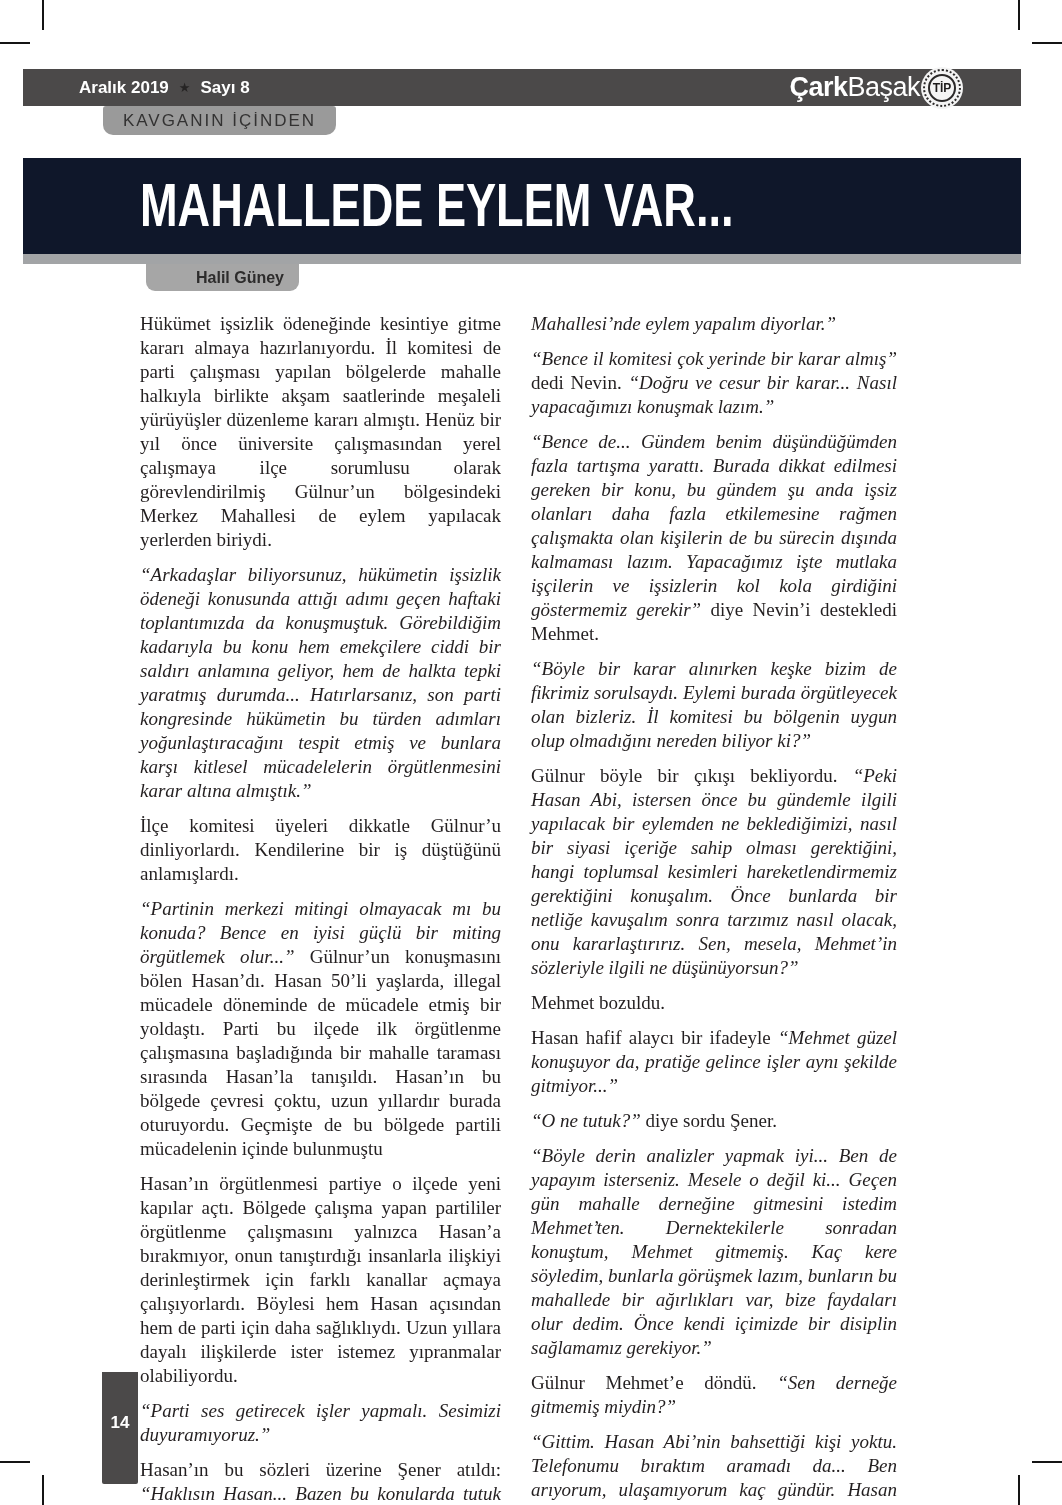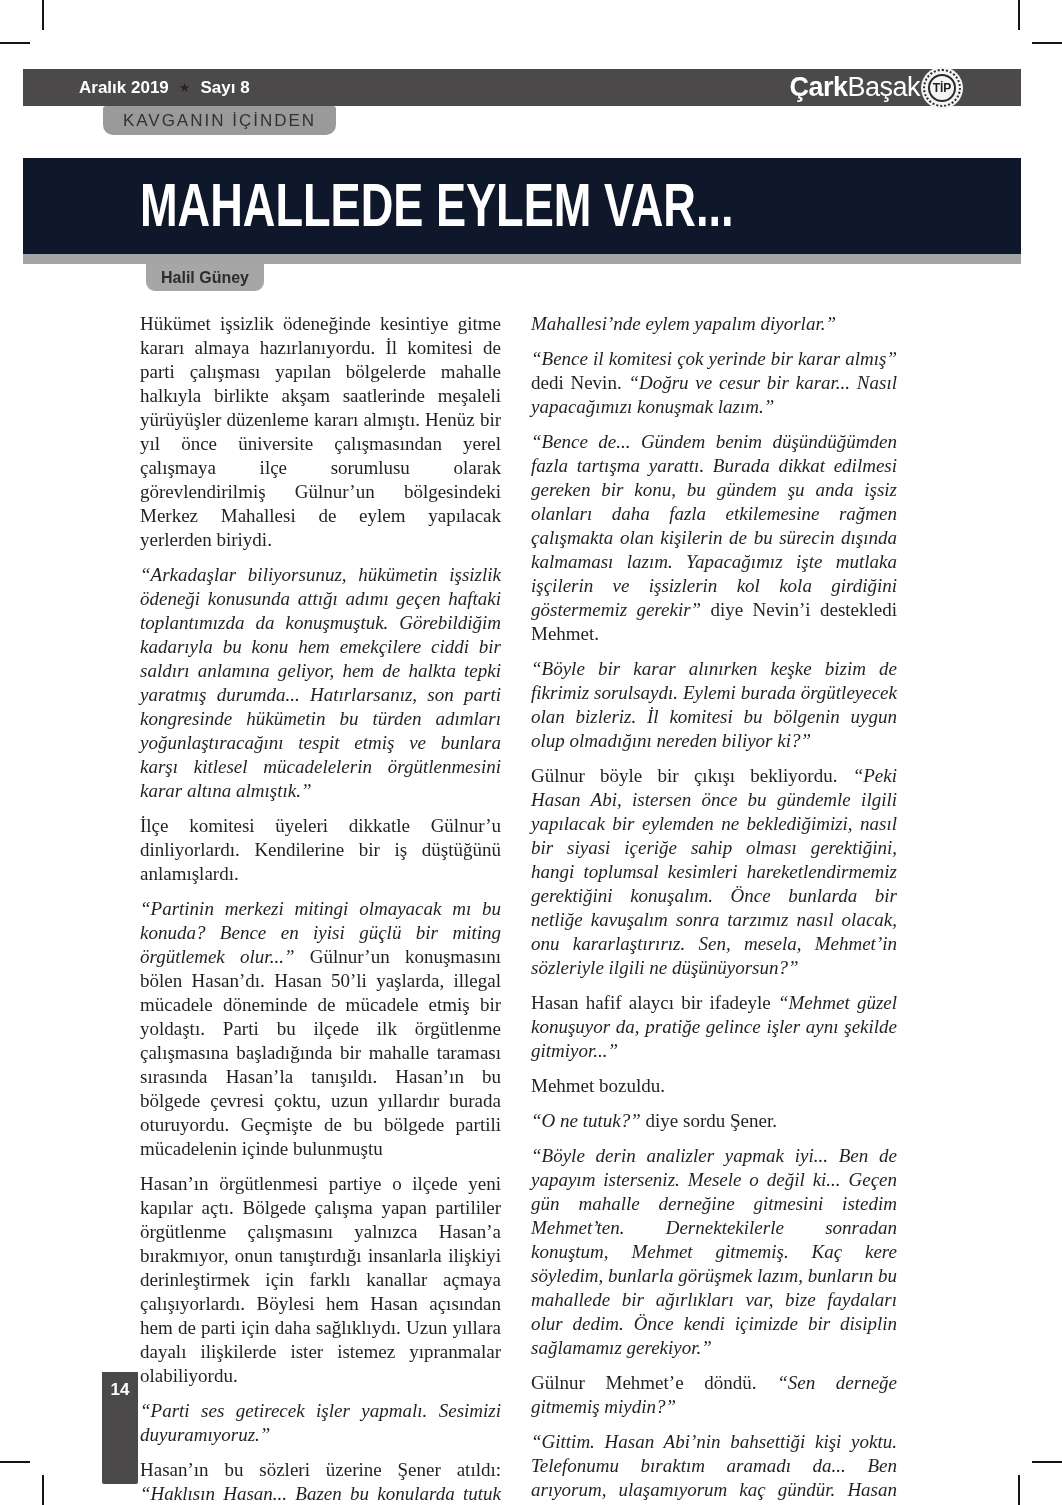--- a/index.html
+++ b/index.html
@@ -59,39 +59,39 @@
     color:#ffffff; font-family:"Liberation Sans", sans-serif; font-weight:bold;
     font-size:61px; white-space:nowrap; letter-spacing:0;
   }
   .strip { position:absolute; left:23px; top:254px; width:998px; height:10px; background:#a2a4a6; }
 
   
   .author-badge {
     position:absolute; left:146px; top:264px; width:118px; height:27px;
     background:#a6a6a6; border-radius:0 0 9px 9px;
     display:flex; align-items:center; justify-content:center;
-    font-family:"Liberation Sans", sans-serif; font-weight:bold; font-size:16px; color:#2d2c2c;
+    font-family:"Liberation Sans", sans-serif; font-weight:bold; font-size:16px; color:#2d2c2c;padding-left:35px;
   }
 
   
   .col {
     position:absolute; top:312px; font-size:19px; line-height:24px;
     color:#231f20; text-align:justify;
   }
   .col-left  { left:140px; width:361px; }
   .col-right { left:531px; width:366px; }
   .para { margin:0 0 11px 0; }
   .it { font-style:italic; }
 
   
   .pagenum-box {
     position:absolute; left:102px; top:1372px; width:36px; height:112px;
     background:#4b4949; color:#ffffff; text-align:center;
     font-family:"Liberation Sans", sans-serif; font-weight:bold; font-size:17px;
-    padding-top:8px; box-sizing:border-box; border-radius:0 0 2px 2px;
+    padding-top:41px; box-sizing:border-box; border-radius:0 0 2px 2px;
   }
 </style>
 </head>
 <body>
 
 <div class="page">
 
   <div class="crop" style="left:42px; top:0; width:2px; height:30px;"></div>
   <div class="crop" style="left:0; top:42px; width:30px; height:2px;"></div>
   <div class="crop" style="left:1018px; top:0; width:2px; height:30px;"></div>
@@ -139,22 +139,22 @@
       <p class="para"><span>Hasan’ın örgütlenmesi partiye o ilçede yeni kapılar açtı. Bölgede çalışma yapan partililer örgütlenme çalışmasını yalnızca Hasan’a bırakmıyor, onun tanıştırdığı insanlarla ilişkiyi derinleştirmek için farklı kanallar açmaya çalışıyorlardı. Böylesi hem Hasan açısından hem de parti için daha sağlıklıydı. Uzun yıllara dayalı ilişkilerde ister istemez yıpranmalar olabiliyordu.</span></p>
       <p class="para"><span class="it">“Parti ses getirecek işler yapmalı. Sesimizi duyuramıyoruz.”</span></p>
       <p class="para"><span>Hasan’ın bu sözleri üzerine Şener atıldı: </span><span class="it">“Haklısın Hasan... Bazen bu konularda tutuk kalabiliyoruz. Ama anladığım kadarıyla parti merkezi de şimdi etkili işler yapalım diye bir karar almış, Merkez</span></p>
     </div>
   <div class="col col-right">
       <p class="para"><span class="it">Mahallesi’nde eylem yapalım diyorlar.”</span></p>
       <p class="para"><span class="it">“Bence il komitesi çok yerinde bir karar almış”</span><span> dedi Nevin. </span><span class="it">“Doğru ve cesur bir karar... Nasıl yapacağımızı konuşmak lazım.”</span></p>
       <p class="para"><span class="it">“Bence de... Gündem benim düşündüğümden fazla tartışma yarattı. Burada dikkat edilmesi gereken bir konu, bu gündem şu anda işsiz olanları daha fazla etkilemesine rağmen çalışmakta olan kişilerin de bu sürecin dışında kalmaması lazım. Yapacağımız işte mutlaka işçilerin ve işsizlerin kol kola girdiğini göstermemiz gerekir”</span><span> diye Nevin’i destekledi Mehmet.</span></p>
       <p class="para"><span class="it">“Böyle bir karar alınırken keşke bizim de fikrimiz sorulsaydı. Eylemi burada örgütleyecek olan bizleriz. İl komitesi bu bölgenin uygun olup olmadığını nereden biliyor ki?”</span></p>
       <p class="para"><span>Gülnur böyle bir çıkışı bekliyordu. </span><span class="it">“Peki Hasan Abi, istersen önce bu gündemle ilgili yapılacak bir eylemden ne beklediğimizi, nasıl bir siyasi içeriğe sahip olması gerektiğini, hangi toplumsal kesimleri hareketlendirmemiz gerektiğini konuşalım. Önce bunlarda bir netliğe kavuşalım sonra tarzımız nasıl olacak, onu kararlaştırırız. Sen, mesela, Mehmet’in sözleriyle ilgili ne düşünüyorsun?”</span></p>
+      <p class="para"><span>Mehmet bozuldu.</span></p>
       <p class="para"><span>Hasan hafif alaycı bir ifadeyle </span><span class="it">“Mehmet güzel konuşuyor da, pratiğe gelince işler aynı şekilde gitmiyor...”</span></p>
-      <p class="para"><span>Mehmet bozuldu.</span></p>
       <p class="para"><span class="it">“O ne tutuk?”</span><span> diye sordu Şener.</span></p>
       <p class="para"><span class="it">“Böyle derin analizler yapmak iyi... Ben de yapayım isterseniz. Mesele o değil ki... Geçen gün mahalle derneğine gitmesini istedim Mehmet’ten. Dernektekilerle sonradan konuştum, Mehmet gitmemiş. Kaç kere söyledim, bunlarla görüşmek lazım, bunların bu mahallede bir ağırlıkları var, bize faydaları olur dedim. Önce kendi içimizde bir disiplin sağlamamız gerekiyor.”</span></p>
       <p class="para"><span>Gülnur Mehmet’e döndü. </span><span class="it">“Sen derneğe gitmemiş miydin?”</span></p>
       <p class="para"><span class="it">“Gittim. Hasan Abi’nin bahsettiği kişi yoktu. Telefonumu bıraktım aramadı da... Ben arıyorum, ulaşamıyorum kaç gündür. Hasan Abi’nin söylediği</span></p>
     </div>
 
   <div class="pagenum-box">
     <span>14</span>
   </div>
 

